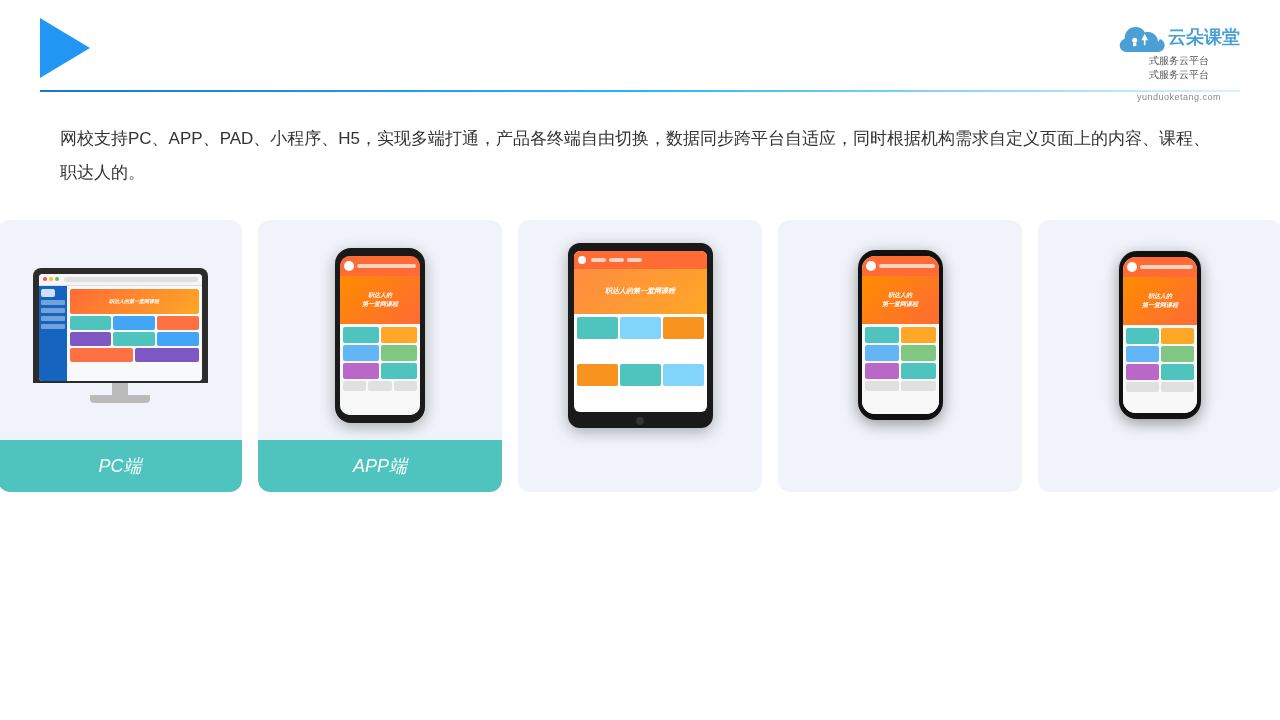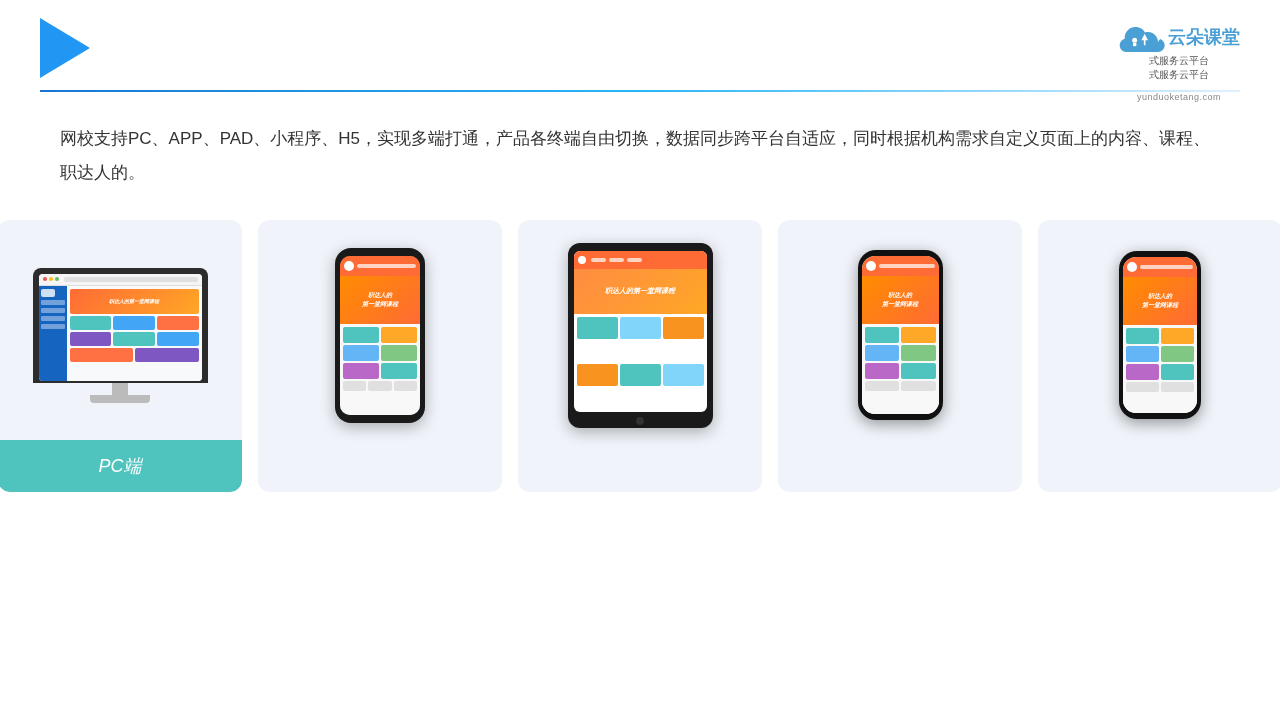--- a/index.html
+++ b/index.html
@@ -586,20 +586,21 @@
               <div class="scg-row">
                 <div class="scg-chip light"></div>
                 <div class="scg-chip light"></div>
                 <div class="scg-chip light"></div>
               </div>
             </div>
           </div>
         </div>
       </div>
     </div>
+    <div class="device-label-bar">APP端</div>
   </div>
 
   <div class="device-card">
     <div class="device-image-area">
       <div class="ipad-mockup">
         <div class="ipad-home-btn"></div>
         <div class="ipad-screen">
           <div class="ipad-screen-inner">
             <div class="ipad-topbar">
               <div class="ipad-topbar-logo"></div>

